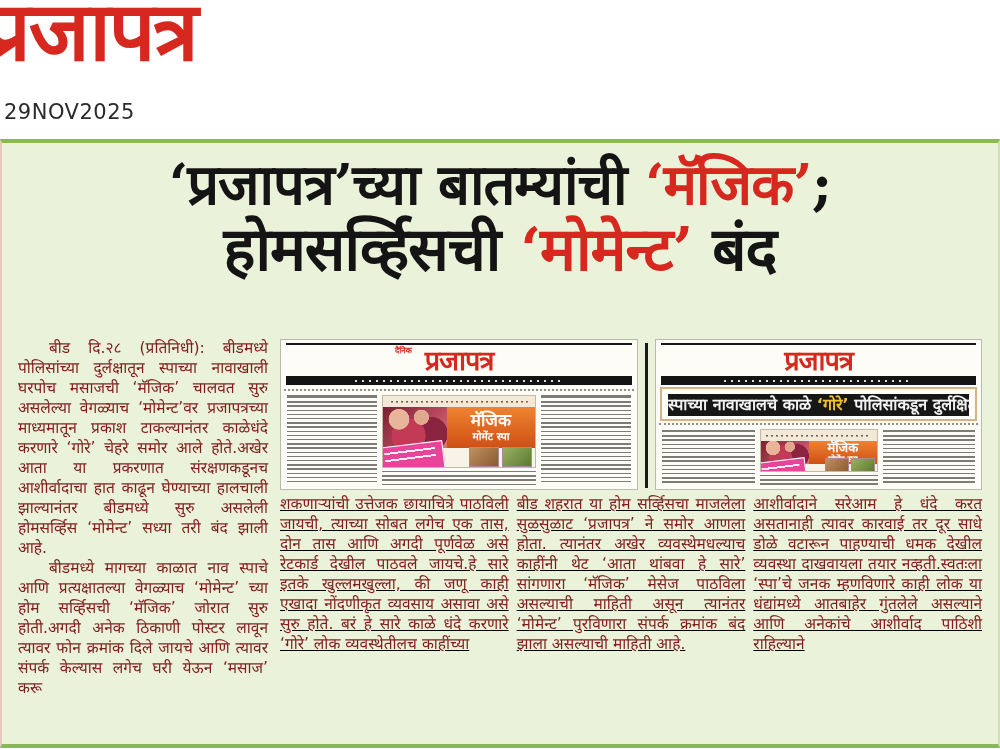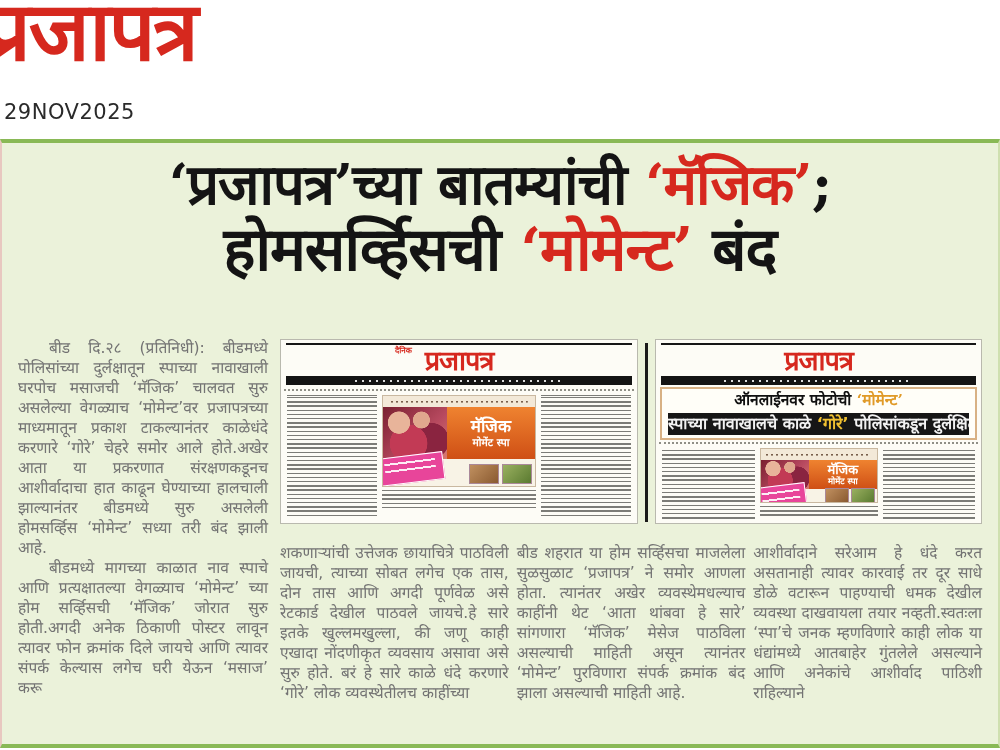--- a/index.html
+++ b/index.html
@@ -32,29 +32,29 @@
   }
   .headline .hl1{font-size:56px;line-height:1.12;letter-spacing:-1px;}
   .headline .hl2{font-size:60px;line-height:1.12;letter-spacing:-1px;}
   .accent{color:#d6281e;}
   
   .columns{
     position:absolute;top:196px;left:16px;right:16px;bottom:8px;
     display:flex;gap:12px;
   }
   .bodytext{
-    font-size:15.5px;line-height:1.29;text-align:justify;color:#737373;
+    font-size:15.5px;line-height:1.29;text-align:justify;color:#7f1d1d;
     font-family:"DejaVu Sans", sans-serif;
   }
   .col1{width:250px;flex:none;}
   .col1 p{margin:0;text-indent:2em;}
   .right-zone{flex:1;display:flex;flex-direction:column;min-width:0;}
-  .clip-row{height:185px;flex:none;display:flex;align-items:stretch;}
+  .clip-row{height:151px;flex:none;display:flex;align-items:stretch;}
   .clip-divider{width:3px;background:#1a1a1a;margin:4px 7px 2px;flex:none;}
-  .under-row{flex:1;display:flex;gap:8px;margin-top:20px;min-width:0;}
+  .under-row{flex:1;display:flex;gap:8px;margin-top:5px;min-width:0;text-decoration:underline;}
   .under-row .ucol{flex:1;min-width:0;}
   
   .clip{
     background:#fdfcf6;border:1px solid #b9b9ae;box-sizing:border-box;
     display:flex;flex-direction:column;padding:2px 3px;min-width:0;
   }
   .clip1{width:358px;flex:none;}
   .clip2{flex:1;}
   .clip-topline{height:2px;background:#161616;margin:1px 2px 0;}
   .clip-mast{position:relative;text-align:center;padding:2px 0 1px;}
@@ -219,21 +219,20 @@
 
         <div class="clip-divider"></div>
 
         <div class="clip clip2">
           <div class="clip-topline"></div>
           <div class="clip-mast">
             <span class="cm-title">प्रजापत्र</span>
           </div>
           <div class="clip-bar"></div>
           <div class="clip-headbox">
-            <div class="clip-headline"><span>ऑनलाईनवर फोटोची </span><span class="c2-accent-moment">‘मोमेन्ट’</span></div>
             <div class="clip2-sub"><span>स्पाच्या नावाखालचे काळे </span><span class="c2-sub-accent">‘गोरे’</span><span> पोलिसांकडून दुर्लक्षितच</span></div>
           </div>
           <div class="clip-body">
             <div class="micro"></div>
             <div class="ad-stack">
               <div class="ad ad2">
                 <div class="ad-topstrip"></div>
                 <div class="ad-main">
                   <div class="ad-photo"></div>
                   <div class="ad-text">

